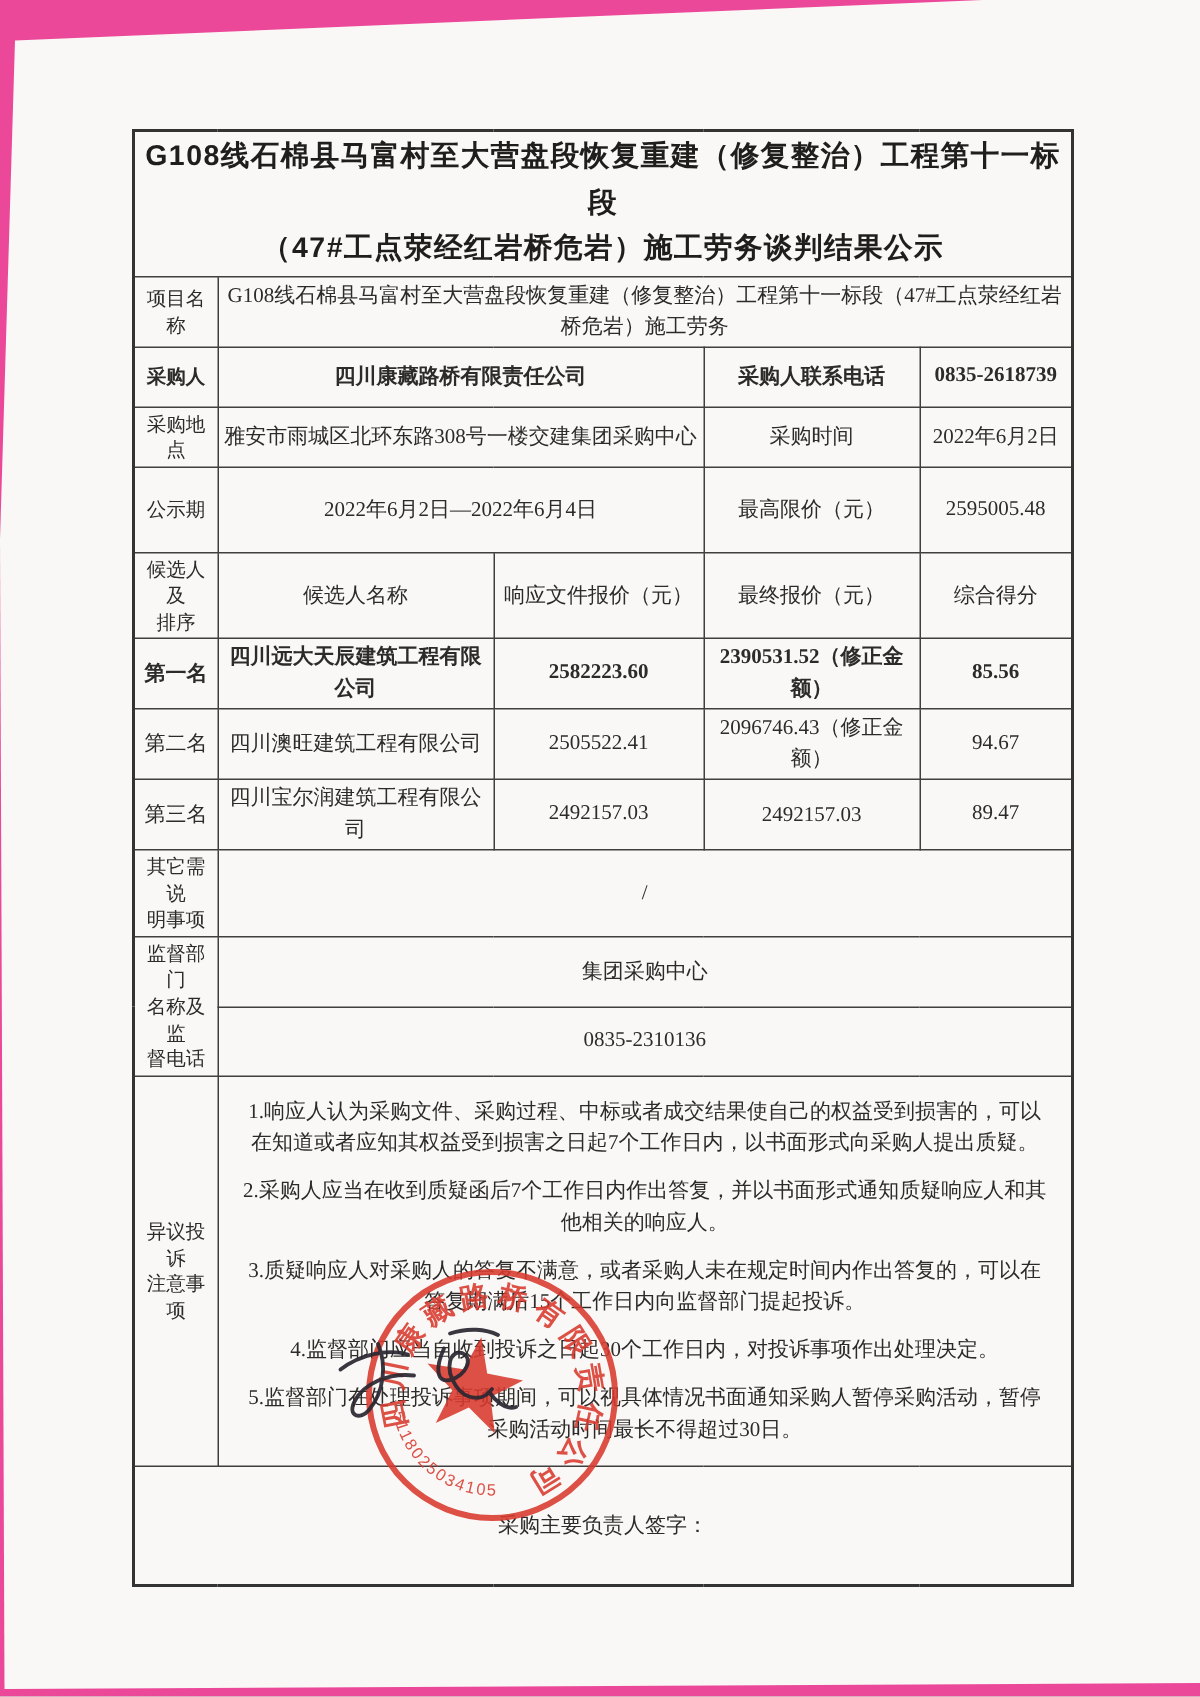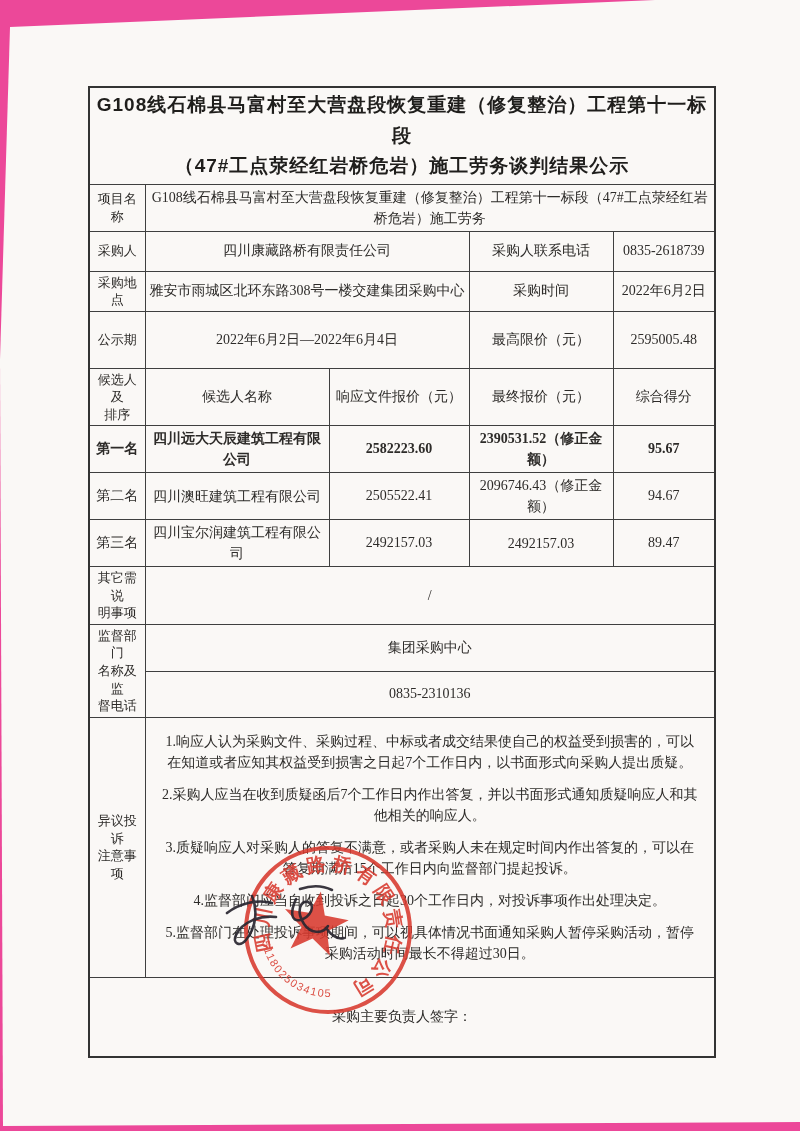--- a/index.html
+++ b/index.html
@@ -30,21 +30,21 @@
   .title-cell{border:1px solid #3f3f3f;}
   .doc-title{
     font-family:"Liberation Sans","DejaVu Sans",sans-serif;
     font-weight:bold;font-size:19px;line-height:1.6;
     letter-spacing:1px;color:#1f1e1c;text-align:center;
   }
   td.lbl{white-space:pre-line;font-size:13px;padding:2px 1px;line-height:1.35;}
   td.left{text-align:left;padding-left:8px;}
   td.val-wrap{line-height:1.5;}
   .r-title{height:97px;}
-  .r1{height:42px;} .r2{height:40px;} .r3{height:40px;} .r4{height:57px;}
+  .r1{height:42px;} .r2{height:40px;font-weight:bold;} .r3{height:40px;} .r4{height:57px;}
   .r5{height:37px;} .r6{height:42px;font-weight:bold;} .r7{height:39px;} .r8{height:43px;font-family:Liberation Serif, serif;}
   .r9{height:49px;} .r10a{height:33px;} .r10b{height:32px;}
   .r11{height:229px;} .r12{height:80px;}
   td.objection-cell{
     text-align:left;vertical-align:middle;
     padding:34px 6px 10px 8px;font-size:14px;line-height:21px;
   }
   td.objection-cell .obj-line{margin:11px;text-align:center;}
   td.sig-cell{text-align:left;padding-left:4px;font-size:14px;margin-left:44px;}
   .overlay{position:absolute;left:0;top:0;pointer-events:none;}
@@ -105,21 +105,21 @@
       <td>响应文件报价（元）</td>
       <td>最终报价（元）</td>
       <td>综合得分</td>
     </tr>
 
     <tr class="r6">
       <td>第一名</td>
       <td class="val-wrap">四川远大天辰建筑工程有限公司</td>
       <td>2582223.60</td>
       <td class="val-wrap">2390531.52（修正金额）</td>
-      <td>95.67</td>
+      <td>85.56</td>
     </tr>
     <tr class="r7">
       <td>第二名</td>
       <td class="val-wrap">四川澳旺建筑工程有限公司</td>
       <td>2505522.41</td>
       <td class="val-wrap">2096746.43（修正金额）</td>
       <td>94.67</td>
     </tr>
     <tr class="r8">
       <td>第三名</td>

